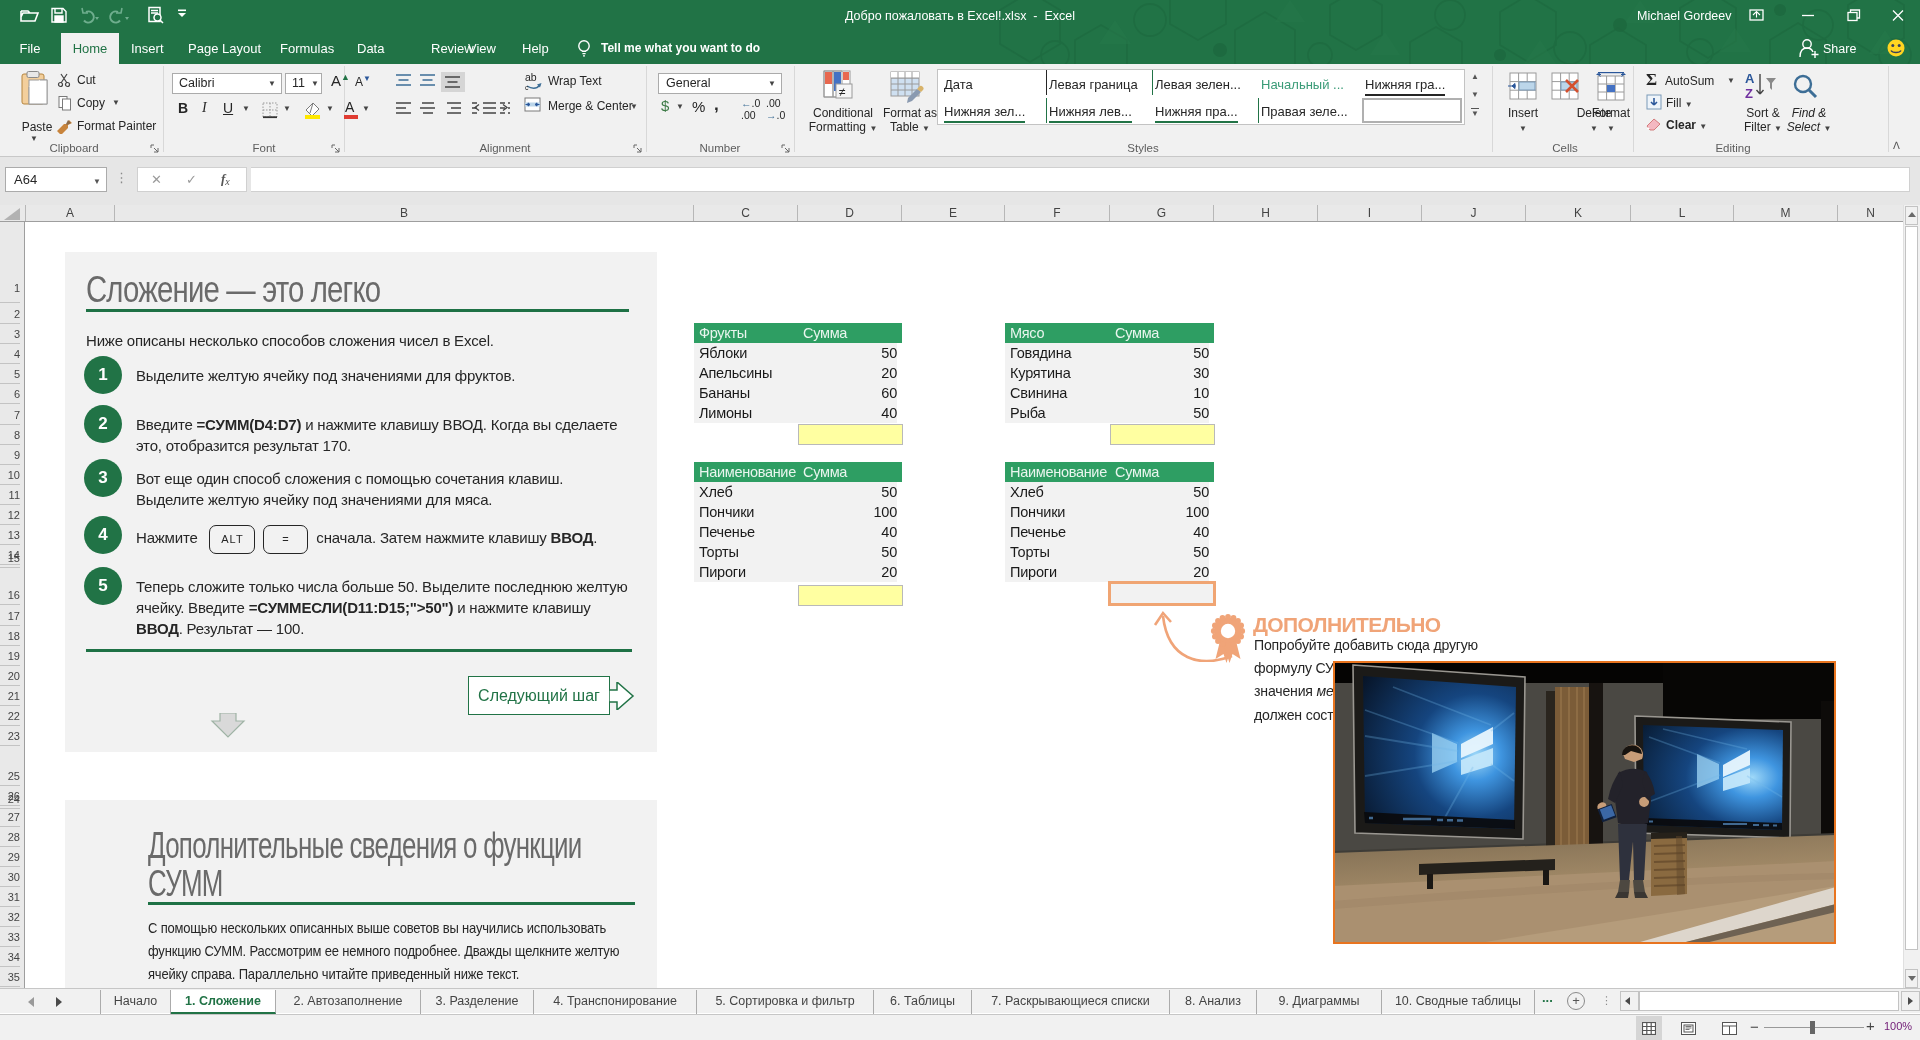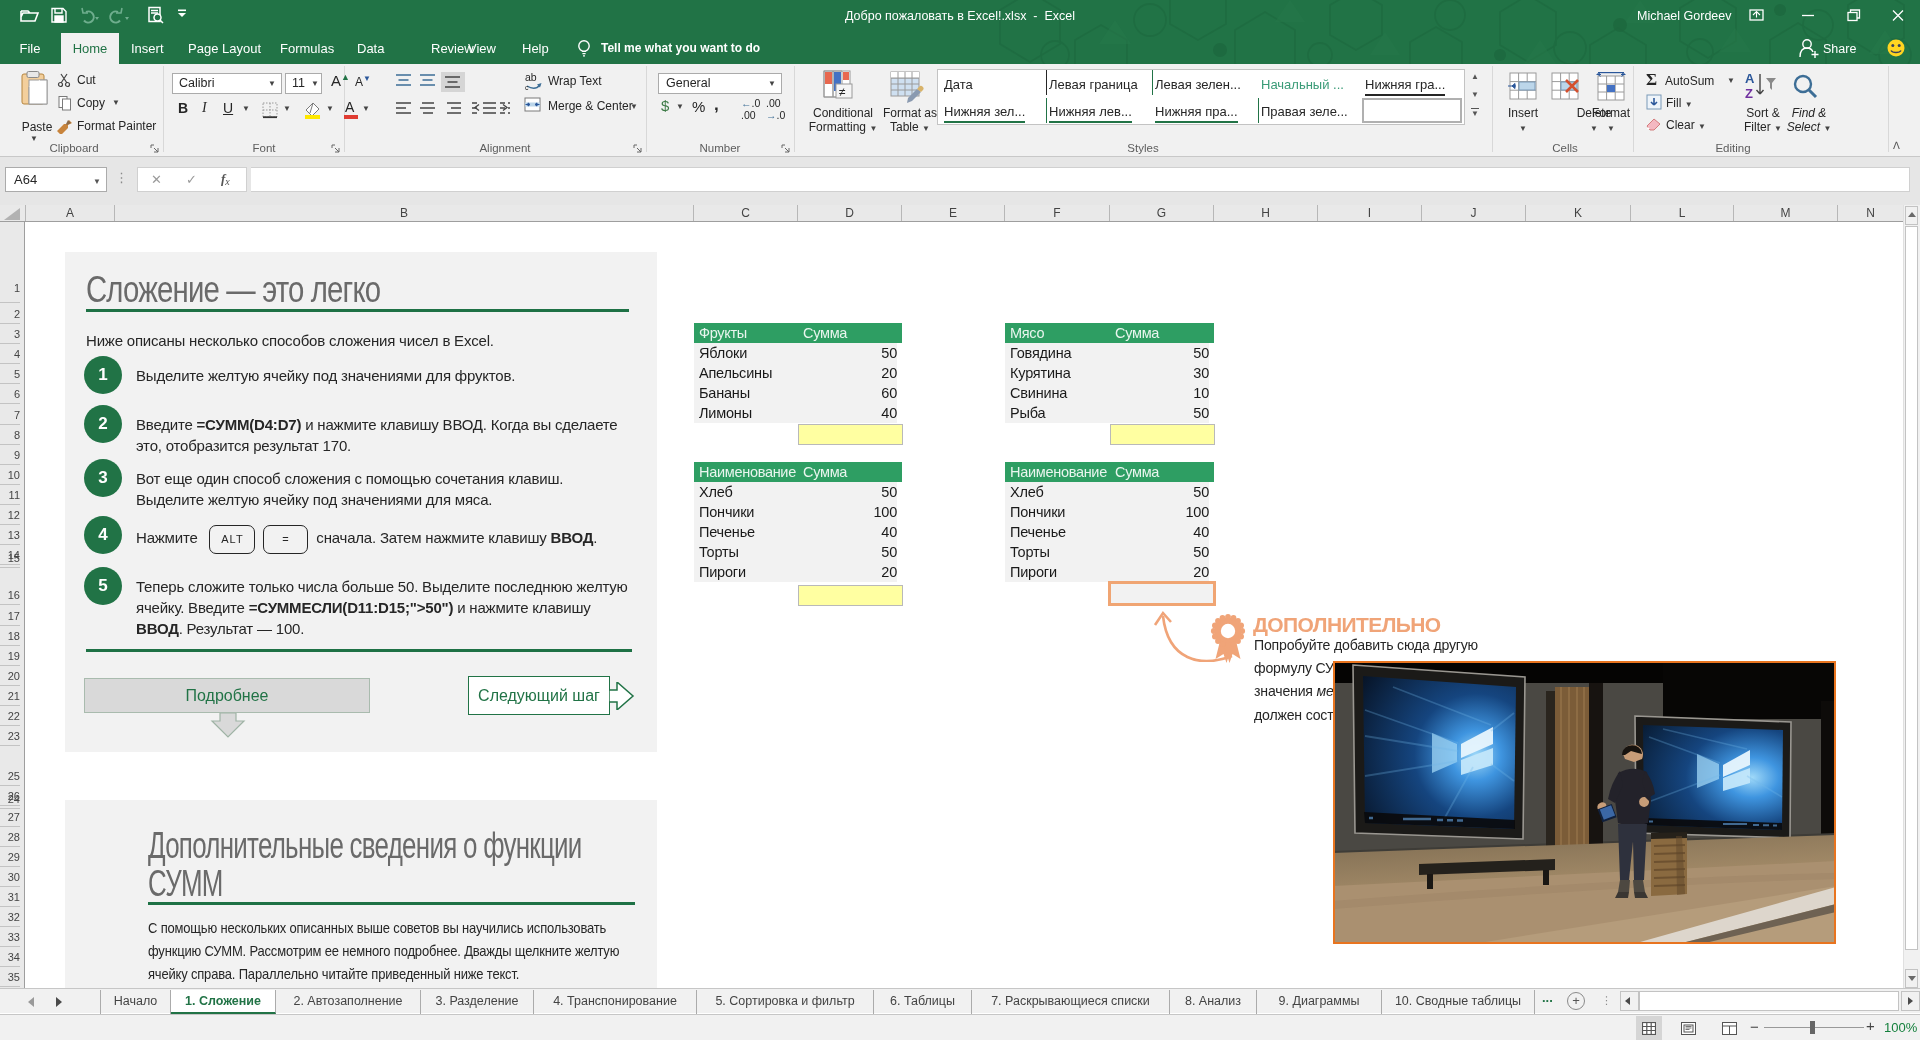--- a/index.html
+++ b/index.html
@@ -374,21 +374,21 @@
     <div class="abs" style="left:1727px;top:12px;color:#444;font-size:8px;">▼</div>
     <svg class="abs" style="left:1646px;top:30px;width:16px;height:16px" viewBox="0 0 16 16">
       <rect x="1" y="1" width="14" height="14" fill="#eef4fa" stroke="#7a9ab8"></rect>
       <path d="M8,4 v7 M8,11 l-3,-3 M8,11 l3,-3" stroke="#2b579a" stroke-width="1.6" fill="none"></path>
     </svg>
     <div class="abs rtext" style="left:1666px;top:32px;">Fill <span style="font-size:8px;color:#444">▼</span></div>
     <svg class="abs" style="left:1645px;top:53px;width:17px;height:14px" viewBox="0 0 17 14">
       <path d="M2,9 l7,-7 l6,5 l-6,6 l-4,0 z" fill="#f4b8c1" stroke="#c66" stroke-width="0.8"></path>
       <path d="M5,12 l-3,0 l1,-2" fill="#fff"></path>
     </svg>
-    <div class="abs rtext" style="left:1666px;top:54px;">Clear <span style="font-size:8px;color:#444">▼</span></div>
+    <div class="abs rtext" style="left:1666px;top:54px;font-weight:bold;">Clear <span style="font-size:8px;color:#444">▼</span></div>
     <svg class="abs" style="left:1744px;top:6px;width:34px;height:32px" viewBox="0 0 34 32">
       <text x="1" y="13" font-size="13" font-weight="bold" fill="#2b579a">A</text>
       <text x="1" y="28" font-size="13" font-weight="bold" fill="#7030a0">Z</text>
       <path d="M15,4 v20 M15,24 l-3.5,-4 M15,24 l3.5,-4" stroke="#444" stroke-width="1.4" fill="none" transform="translate(1,0)"></path>
       <path d="M22,8 l10,0 l-4,5 l0,7 l-2,-2 l0,-5 z" fill="#8a8a8a"></path>
     </svg>
     <div class="abs rtext" style="left:1738px;top:42px;width:50px;text-align:center;">Sort &amp;<br>Filter <span style="font-size:8px;color:#444">▼</span></div>
     <svg class="abs" style="left:1790px;top:8px;width:30px;height:30px" viewBox="0 0 30 30">
       <circle cx="13" cy="12" r="8" fill="none" stroke="#3d6e96" stroke-width="2.4"></circle>
       <path d="M19,18 l7,7" stroke="#3d6e96" stroke-width="3" fill="none"></path>
@@ -478,21 +478,20 @@
     <div class="stepc" style="left:84px;top:183px;">2</div>
     <div class="body-t" style="left:136px;top:192px;">Введите <b>=СУММ(D4:D7)</b> и нажмите клавишу ВВОД. Когда вы сделаете<br>это, отобразится результат 170.</div>
     <div class="stepc" style="left:84px;top:237px;">3</div>
     <div class="body-t" style="left:136px;top:246px;">Вот еще один способ сложения с помощью сочетания клавиш.<br>Выделите желтую ячейку под значениями для мяса.</div>
     <div class="stepc" style="left:84px;top:294px;">4</div>
     <div class="body-t" style="left:136px;top:303px;">Нажмите&nbsp;&nbsp; <span class="key" style="width:46px;padding:3px 0;">ALT</span> &nbsp;<span class="key" style="width:45px;padding:3px 0;">=</span> &nbsp;сначала. Затем нажмите клавишу <b>ВВОД</b>.</div>
     <div class="stepc" style="left:84px;top:345px;">5</div>
     <div class="body-t" style="left:136px;top:354px;">Теперь сложите только числа больше 50. Выделите последнюю желтую<br>ячейку. Введите <b>=СУММЕСЛИ(D11:D15;"&gt;50")</b> и нажмите клавишу<br><b>ВВОД</b>. Результат — 100.</div>
     <div class="greenline" style="left:86px;top:427px;width:546px;height:2.5px;"></div>
 
-    <div class="abs" style="left:84px;top:456px;width:286px;height:35px;background:#d9d9d9;border:1px solid #a9bbae;color:#217346;font-size:16px;text-align:center;line-height:34px;">Подробнее</div>
     <svg class="abs" style="left:208px;top:491px;width:40px;height:26px" viewBox="0 0 40 26">
       <path d="M12,0 h16 v8 h8 L20,24 L4,8 h8 z" fill="#d9d9d9" stroke="#9fb3a5" stroke-width="1.2"></path>
     </svg>
     <div class="abs" style="left:468px;top:454px;width:142px;height:39px;background:#fff;border:1.5px solid #217346;color:#217346;font-size:16px;text-align:center;line-height:37px;">Следующий шаг</div>
     <svg class="abs" style="left:609px;top:460px;width:26px;height:28px" viewBox="0 0 26 28">
       <path d="M0,8 h8 v-8 L24,14 L8,28 v-8 h-8 z" fill="#fff" stroke="#217346" stroke-width="1.5"></path>
     </svg>
 
     <div class="thead" style="left:694px;top:101px;width:104px;padding:0 0 0 5px;height:20px;">Фрукты</div>
     <div class="thead" style="left:798px;top:101px;width:104px;padding:0 0 0 5px;height:20px;">Сумма</div>
@@ -721,15 +720,15 @@
       <path d="M4.5,4.5 h6 M4.5,6 h6 M4.5,7.5 h4" stroke="#555" stroke-width="0.8"></path>
     </svg>
     <svg class="abs" style="left:1722px;top:7px;width:15px;height:13px" viewBox="0 0 15 13">
       <rect x="0.5" y="0.5" width="14" height="12" fill="#fff" stroke="#555"></rect>
       <path d="M0.5,4 h14 M7.5,4 v9" stroke="#555" fill="none"></path>
     </svg>
     <div class="abs" style="left:1750px;top:3px;color:#444;font-size:15px;">−</div>
     <div class="abs" style="left:1764px;top:12px;width:100px;height:1px;background:#999;"></div>
     <div class="abs" style="left:1810px;top:6px;width:5px;height:13px;background:#666;"></div>
     <div class="abs" style="left:1866px;top:2px;color:#444;font-size:15px;">+</div>
-    <div class="abs" style="left:1884px;top:5px;color:#15803d;font-size:13px;">100%</div>
+    <div class="abs" style="left:1884px;top:5px;color:#701a75;font-size:11px;">100%</div>
   </div>
 </div>
 
 </body></html>

